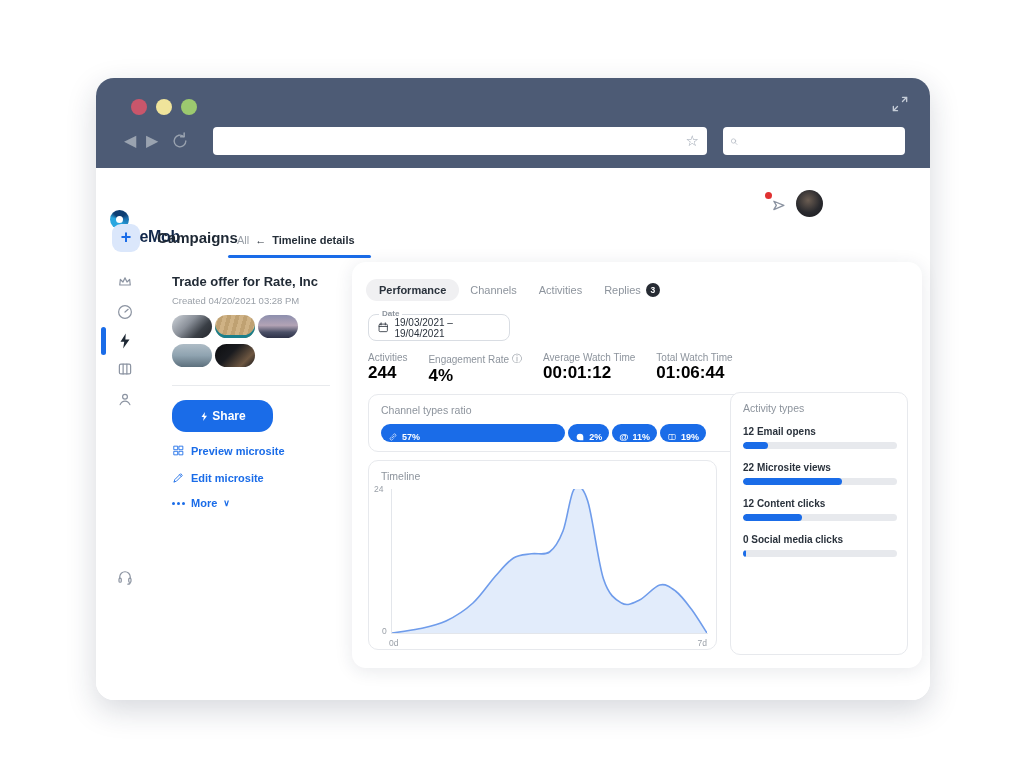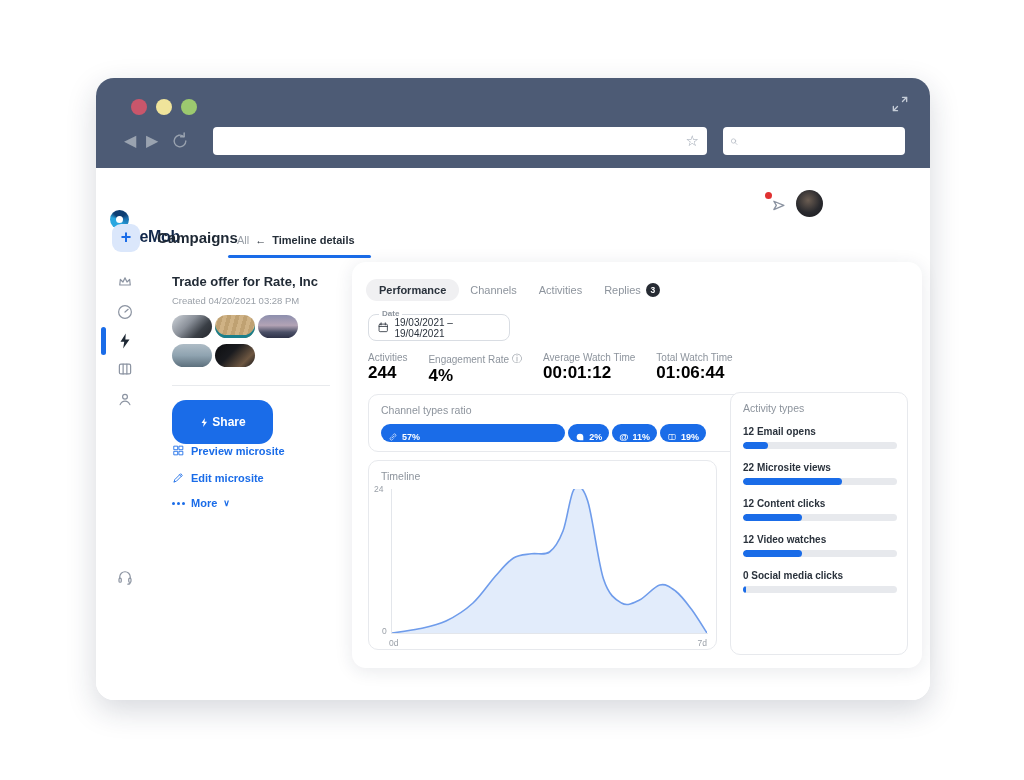--- a/index.html
+++ b/index.html
@@ -58,21 +58,21 @@
   .camp-title { position:absolute; left:76px; top:196px; font-size:13px; font-weight:bold; color:#222b36; }
   .camp-created { position:absolute; left:76px; top:217px; font-size:9.5px; color:#9aa0a8; }
   .thumbs { position:absolute; left:76px; top:237px; width:170px; }
   .thumb { position:absolute; width:40px; height:23px; border-radius:12px; cursor:pointer; }
   .t1 { left:0; top:0; background:linear-gradient(135deg,#cfd4da 0%,#8a9099 40%,#3a3f46 70%,#23262b 100%); }
   .t2 { left:43px; top:0; background:repeating-linear-gradient(105deg,#cfb285 0 4px,#bfa172 4px 8px); box-shadow:inset 0 -3px 0 #1a7f8c; }
   .t3 { left:86px; top:0; background:linear-gradient(180deg,#8d8fae 0%,#b3a3b5 45%,#4a4f66 75%,#2e3248 100%); }
   .t4 { left:0; top:29px; background:linear-gradient(180deg,#aebcc6 0%,#8fa3b0 50%,#5d707d 100%); }
   .t5 { left:43px; top:29px; background:linear-gradient(135deg,#0c0d10 0%,#1a1b1f 40%,#6e5741 75%,#15161a 100%); }
   .divider { position:absolute; left:76px; top:307px; width:158px; height:1px; background:#e8eaed; }
-  .share-btn { position:absolute; left:76px; top:322px; width:101px; height:44px; border-radius:14px; background:#1a6ce8;
+  .share-btn { position:absolute; left:76px; top:322px; width:101px; height:32px; border-radius:14px; background:#1a6ce8;
                color:#fff; font-size:12px; font-weight:bold; display:flex; align-items:center; justify-content:center; gap:2px; cursor:pointer; border:none; }
   .blue-link { position:absolute; left:76px; font-size:11px; font-weight:bold; color:#1a6ce8; display:flex; align-items:center; gap:6px; cursor:pointer; }
   .lk1{ top:366px; } .lk2{ top:393px; } .lk3{ top:419px; }
   .mini-dots { display:inline-flex; gap:2px; }
   .mini-dots i { width:3px; height:3px; border-radius:50%; background:#1a6ce8; }
   .chev { font-size:9px; color:#1a6ce8; }
 
   .headset-ic { top:490px; }
 
   
@@ -358,26 +358,20 @@
                 <div class="bar-fill" style="width: 64%;"></div>
               </div>
           </div>
           <div class="act-item">
             <div class="act-label">12 Content clicks</div>
             <div class="bar-track">
                 <div class="bar-fill" style="width: 38%;"></div>
               </div>
           </div>
           <div class="act-item">
-            <div class="act-label">12 Video watches</div>
-            <div class="bar-track">
-                <div class="bar-fill" style="width: 38%;"></div>
-              </div>
-          </div>
-          <div class="act-item">
             <div class="act-label">0 Social media clicks</div>
             <div class="bar-track">
                 <div class="bar-fill" style="width: 2%;"></div>
               </div>
           </div>
         </div>
       </div>
 
     </div>
   </div>

